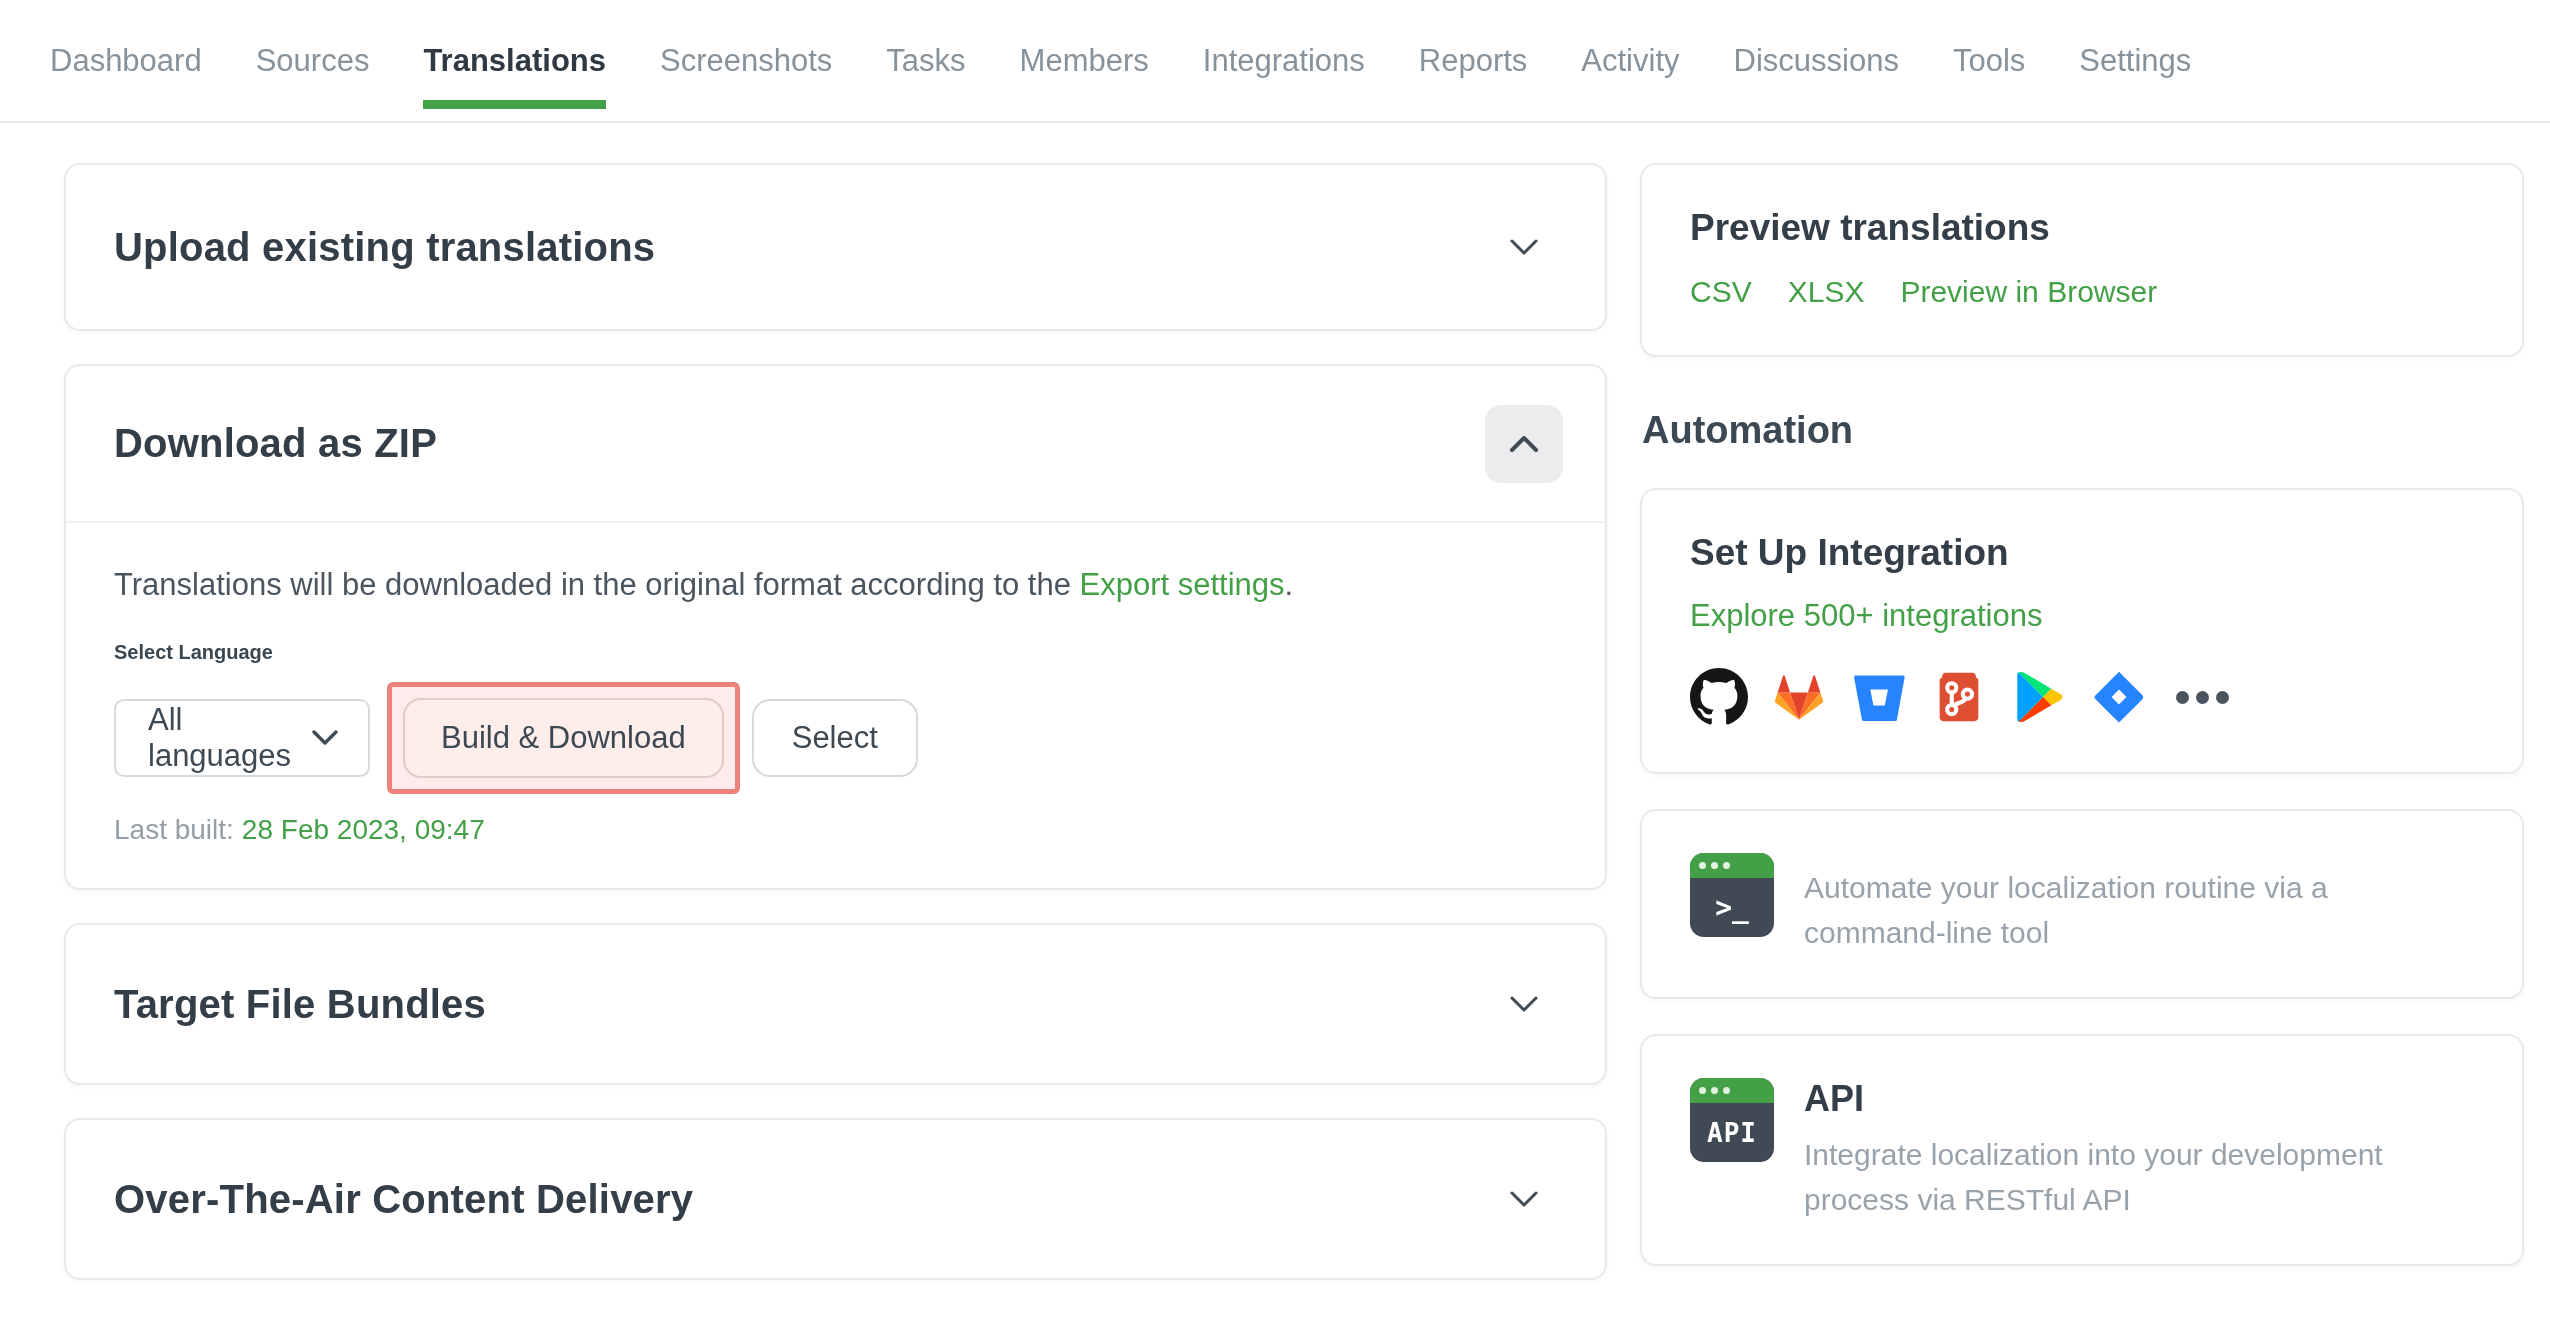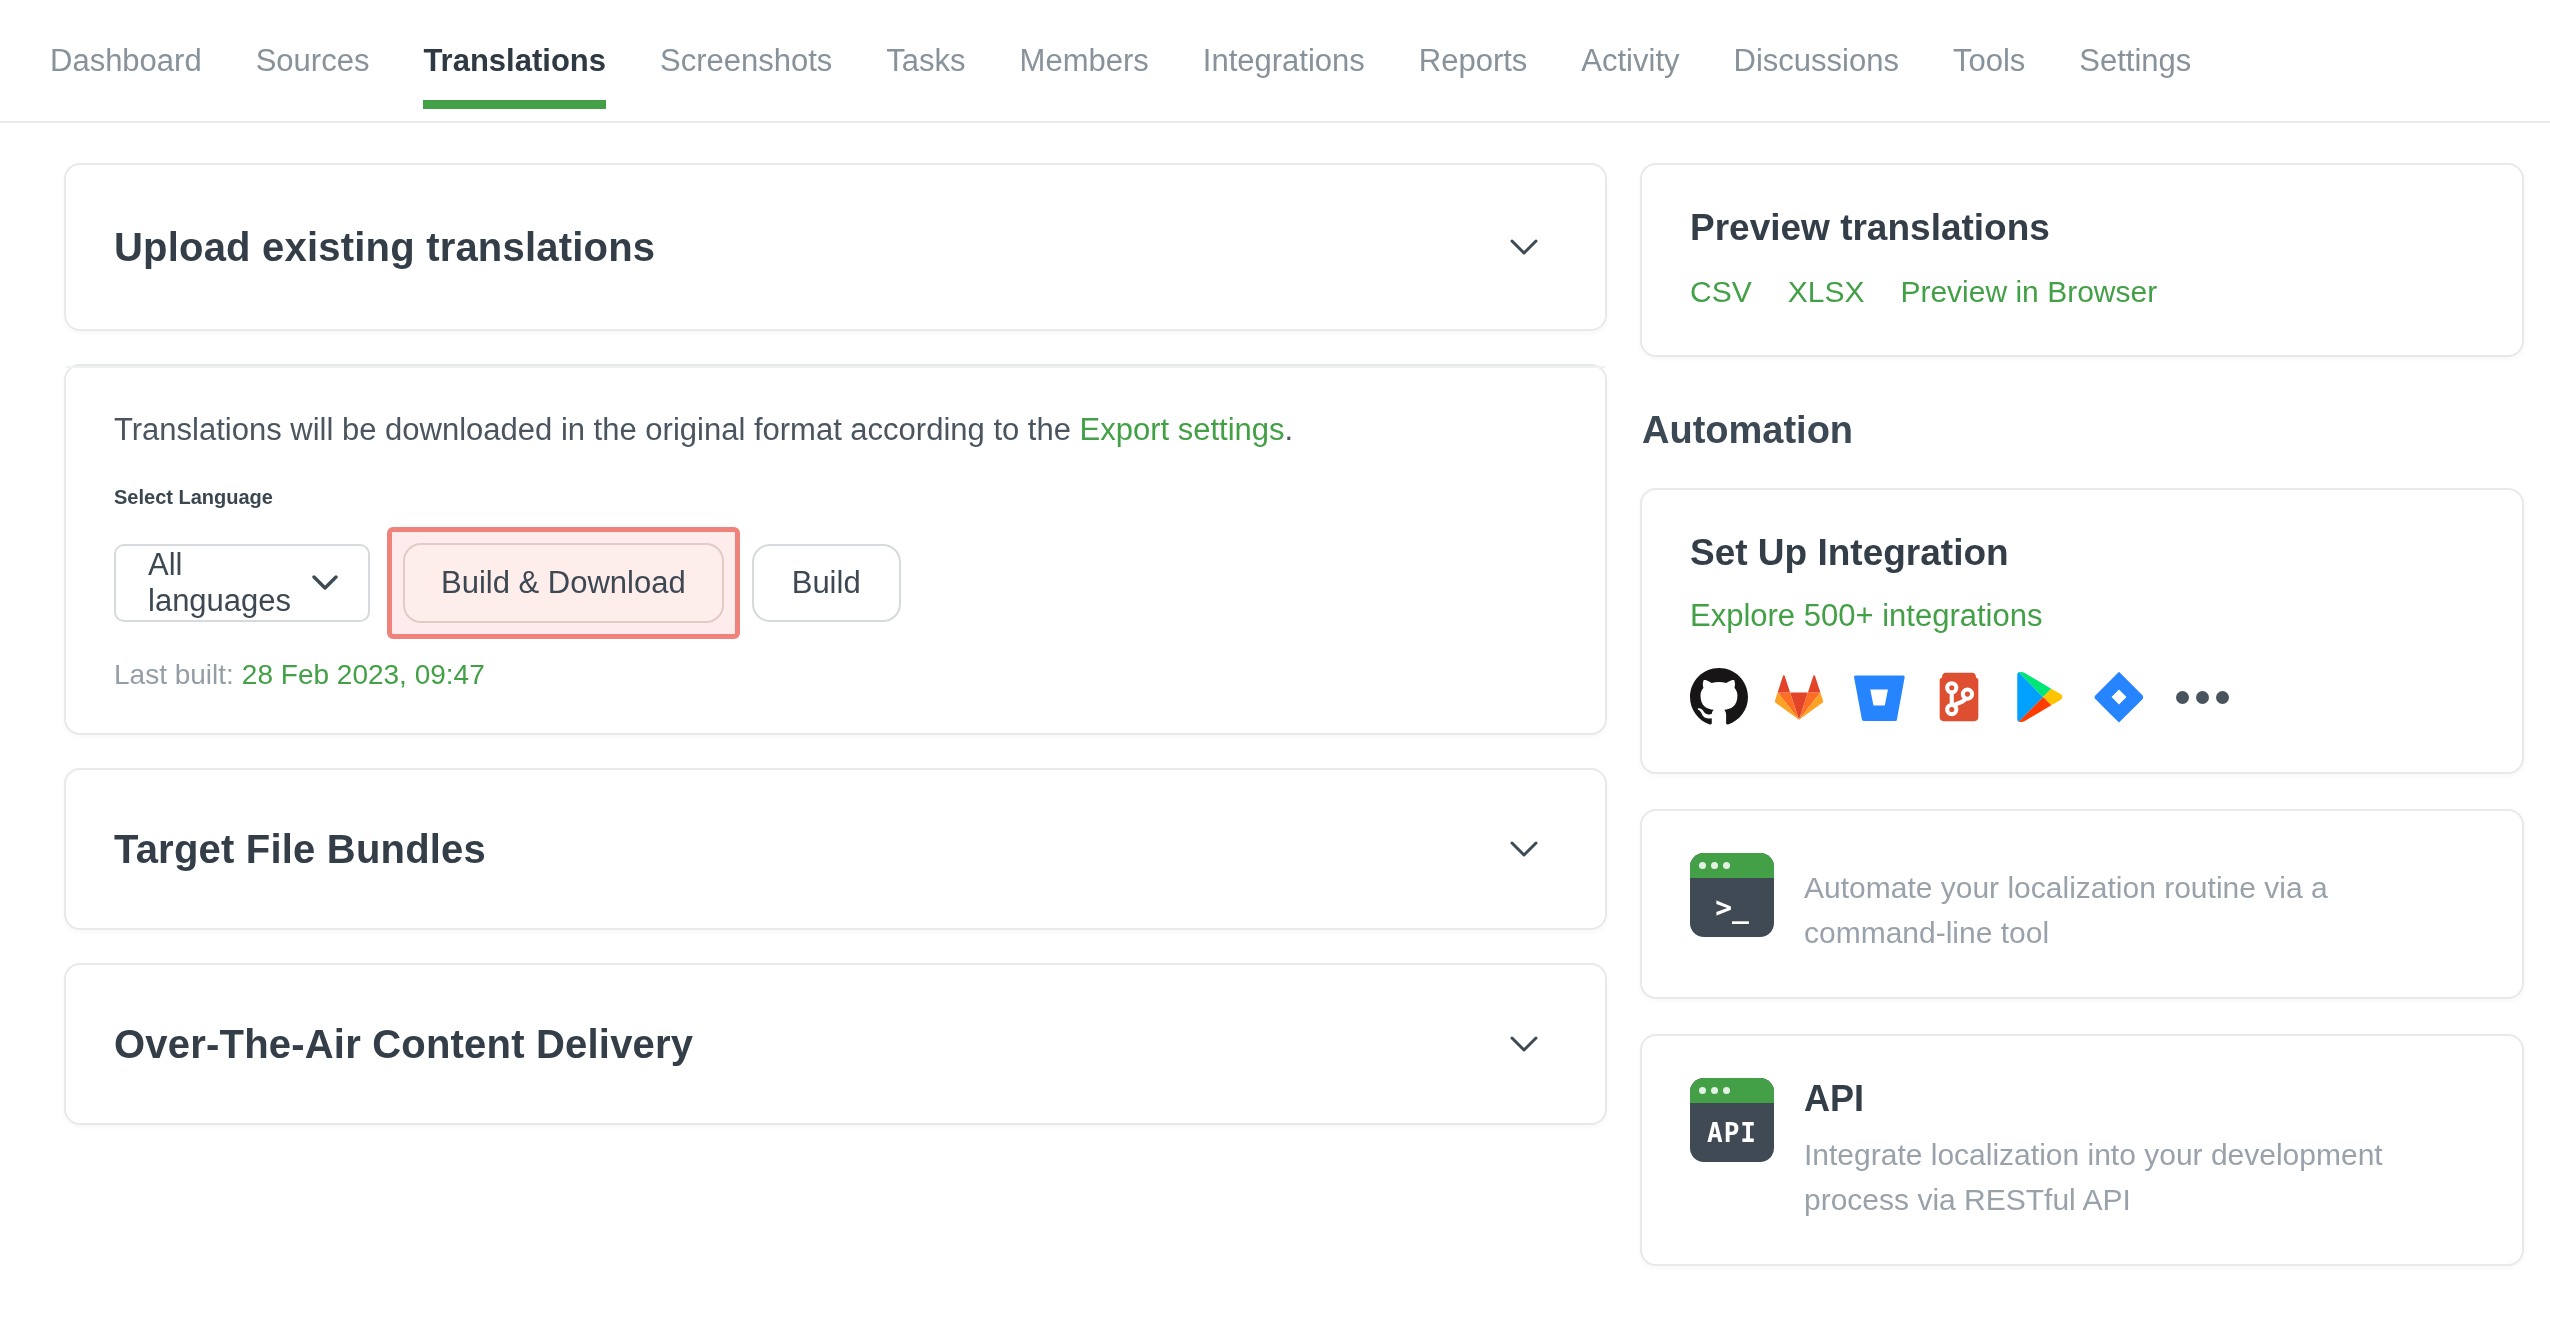--- a/index.html
+++ b/index.html
@@ -105,41 +105,51 @@
     <section class="card collapsed-card">
       <h2 class="panel-title">Upload existing translations</h2>
       <span class="chev">
         <svg width="30" height="18" viewBox="0 0 30 18">
             <path d="M3 3l12 12L27 3" fill="none" stroke="#3e4a54" stroke-width="3" stroke-linecap="round" stroke-linejoin="round"></path>
           </svg>
       </span>
     </section>
 
     <section class="card">
+      <div class="dl-header">
+        <h2 class="panel-title">Download as ZIP</h2>
+        <button class="collapse-btn">
+          <span class="chev">
+            <svg width="30" height="18" viewBox="0 0 30 18">
+                <path d="M3 15L15 3l12 12" fill="none" stroke="#3e4a54" stroke-width="4" stroke-linecap="round" stroke-linejoin="round"></path>
+              </svg>
+          </span>
+        </button>
+      </div>
       <div class="dl-divider"></div>
       <div class="dl-body">
         <p class="desc"><span>Translations will be downloaded in the original format according to the </span><a class="green">Export settings</a><span>.</span></p>
 
         <div class="field-label">Select Language</div>
 
         <div class="controls">
           <div class="select">
             <span>All languages</span>
             <span class="chev">
               <svg width="26" height="16" viewBox="0 0 26 16">
                   <path d="M2 2l11 11L24 2" fill="none" stroke="#3e4a54" stroke-width="3.4" stroke-linecap="round" stroke-linejoin="round"></path>
                 </svg>
             </span>
           </div>
 
           <div class="hl-box">
             <button class="btn btn-pink">Build &amp; Download</button>
           </div>
 
-          <button class="btn btn-plain">Build</button>
+          <button class="btn btn-plain">Select</button>
         </div>
 
         <div class="lastbuilt"><span>Last built:</span><a class="green">28 Feb 2023, 09:47</a></div>
       </div>
     </section>
 
     <section class="card collapsed-card" style="height:162px">
       <h2 class="panel-title">Target File Bundles</h2>
       <span class="chev">
         <svg width="30" height="18" viewBox="0 0 30 18">

